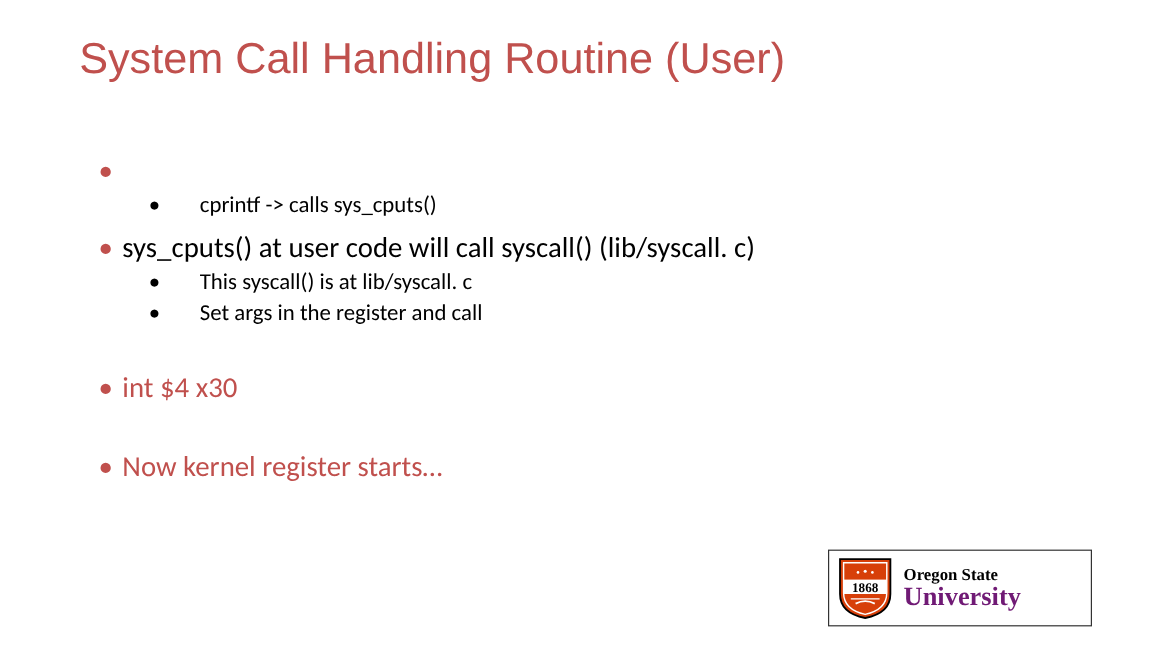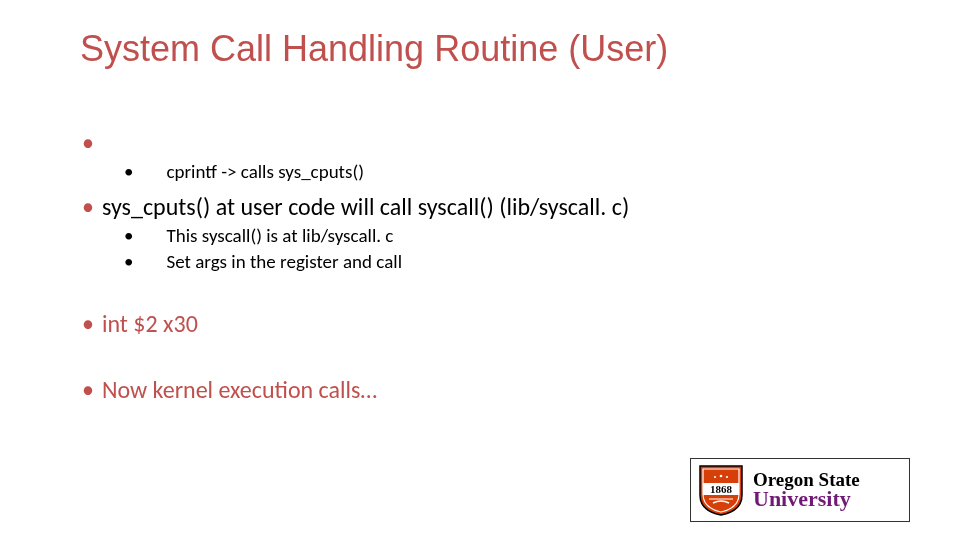--- a/index.html
+++ b/index.html
@@ -14,21 +14,21 @@
   }
   .slide {
     width: 960px;
     height: 540px;
     position: relative;
     box-sizing: border-box;
   }
   .title {
     position: absolute;
     top: 28px;
-    left: 80px;
+    left: 66px;
     font-family: Arial, Helvetica, sans-serif;
     font-size: 36px;
     letter-spacing: 0px;
     color: #c0504d; 
     font-weight: 400;
   }
   .body {
     position: absolute;
     top: 128px;
     left: 82px;
@@ -86,21 +86,21 @@
     flex: 1;
     display: flex;
     flex-direction: column;
     justify-content: center;
     padding: 4px 8px 4px 2px;
     font-family: Georgia, "Times New Roman", serif;
     line-height: 1.0;
   }
   .logo-line1 {
     color: #000;
-    font-size: 19px;
+    font-size: 14px;
     font-weight: 600;
     white-space: nowrap;
   }
   .logo-line2 {
     color: #701a75;
     font-size: 22px;
     font-weight: 700;
     margin-top: -1px;
   }
 </style>
@@ -129,26 +129,26 @@
       <span class="dot">•</span>
       <span class="text">This syscall() is at lib/syscall. c</span>
     </div>
     <div class="row l2">
       <span class="dot">•</span>
       <span class="text">Set args in the register and call</span>
     </div>
 
     <div class="row l1 accent spaced-lg">
       <span class="dot">•</span>
-      <span class="text">int $2 x30</span>
+      <span class="text">int $4 x30</span>
     </div>
 
     <div class="row l1 accent spaced-lg">
       <span class="dot">•</span>
-      <span class="text">Now kernel execution calls…</span>
+      <span class="text">Now kernel register starts…</span>
     </div>
 
   </div>
 
   <div class="logo">
     <div class="logo-box">
       <svg class="shield" viewBox="0 0 48 54">
         <path d="M3 3 H45 V32 Q45 48 24 52 Q3 48 3 32 Z" fill="#d73f09" stroke="#000" stroke-width="1.5"></path>
         <path d="M6 6 H42 V31 Q42 45 24 49 Q6 45 6 31 Z" fill="none" stroke="#fff" stroke-width="1.2"></path>
         <rect x="6" y="20" width="36" height="12" fill="#ffffff"></rect>

